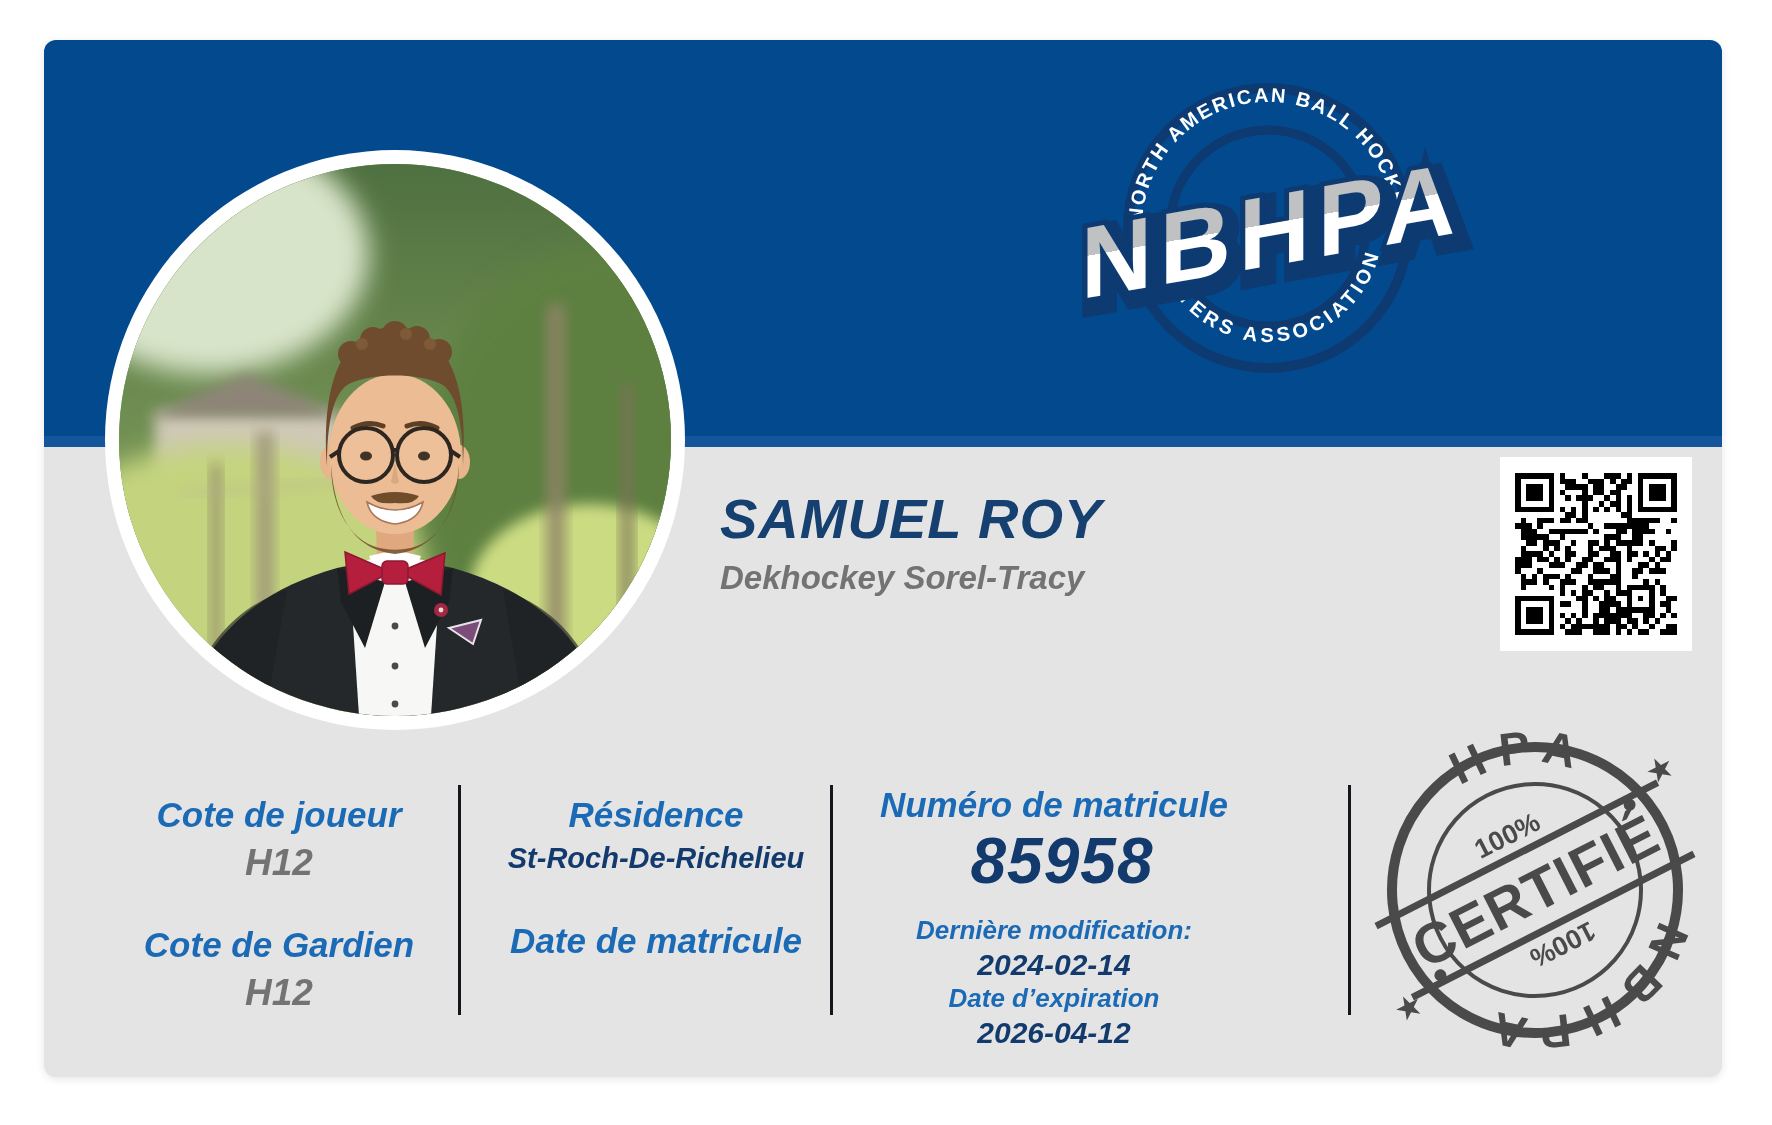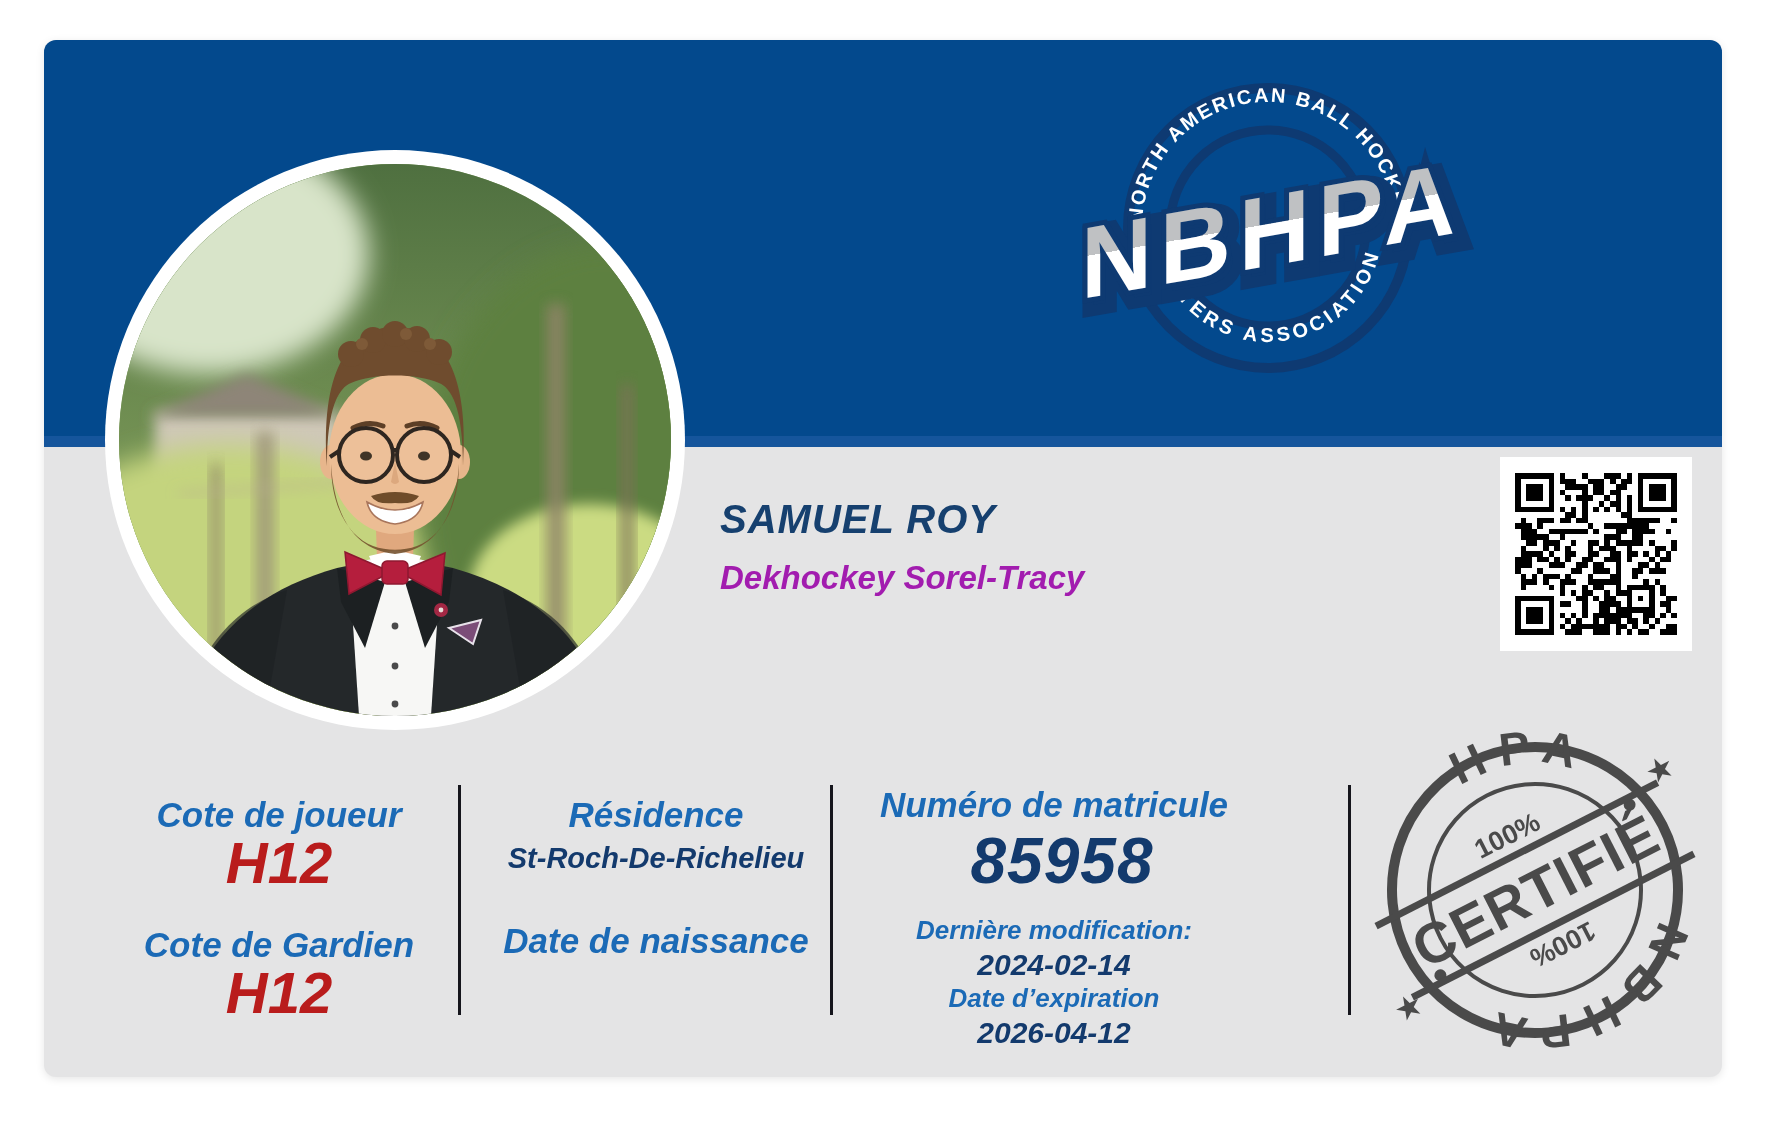--- a/index.html
+++ b/index.html
@@ -10,31 +10,31 @@
         box-shadow:0 2px 8px rgba(0,0,0,.10);}
   .band{position:absolute;left:0;top:0;width:100%;height:396px;background:#03498d;}
   .band-strip{position:absolute;left:0;top:396px;width:100%;height:11px;background:#15559c;}
   .photo-ring{position:absolute;left:61px;top:110px;width:580px;height:580px;
               border-radius:50%;background:#ffffff;}
   .photo{position:absolute;left:14px;top:14px;width:552px;height:552px;border-radius:50%;
          overflow:hidden;background:#7fa05a;}
   .photo svg{display:block;}
   .logo{position:absolute;left:994px;top:18px;width:460px;height:340px;}
   .name-block{position:absolute;left:676px;top:448px;width:760px;}
-  .player-name{font-size:40px;font-weight:bold;font-style:italic;color:#16406f;
+  .player-name{font-size:56px;font-weight:bold;font-style:italic;color:#16406f;
                letter-spacing:1px;line-height:62px;}
-  .player-team{font-size:33px;font-weight:bold;font-style:italic;color:#a21caf;
+  .player-team{font-size:33px;font-weight:bold;font-style:italic;color:#737373;
                line-height:44px;margin-top:6px;}
   .qr-panel{position:absolute;left:1456px;top:417px;width:192px;height:194px;background:#ffffff;
             display:flex;align-items:center;justify-content:center;}
   .qr-panel svg{width:162px;height:162px;}
   .divider{position:absolute;top:745px;width:3px;height:230px;background:#15151c;}
   .col{position:absolute;text-align:center;font-style:italic;font-weight:bold;}
   .col .label{font-size:35px;color:#1b6ab6;line-height:46px;}
-  .col .value{font-size:58px;color:#b91c1c;line-height:50px;text-align:center;}
+  .col .value{font-size:37px;color:#737373;line-height:50px;text-align:center;}
   .col .value-sm{font-size:29px;color:#133a6d;line-height:40px;}
   .col .label-sm{font-size:26px;color:#1b6ab6;line-height:33px;}
   .col .date-sm{font-size:30px;color:#133a6d;line-height:35px;}
   .col .big-num{font-size:64px;color:#133a6d;line-height:66px;letter-spacing:1px;padding-left:16px;}
   .spacer34{height:34px;} .spacer46{height:40px;} .spacer20{height:20px;}
   .col1{left:40px;width:390px;top:752px;}
   .col2{left:394px;width:436px;top:752px;}
   .col3{left:790px;width:440px;top:742px;}
   .stamp{position:absolute;left:1321px;top:680px;width:340px;height:340px;opacity:.84;}
   text{font-family:"Liberation Sans",sans-serif;}
@@ -599,21 +599,21 @@
     <div class="value">H12</div>
     <div class="spacer34"></div>
     <div class="label">Cote de Gardien</div>
     <div class="value">H12</div>
   </div>
 
   <div class="col col2">
     <div class="label">Résidence</div>
     <div class="value-sm">St-Roch-De-Richelieu</div>
     <div class="spacer46"></div>
-    <div class="label">Date de naissance</div>
+    <div class="label">Date de matricule</div>
   </div>
 
   <div class="col col3">
     <div class="label">Numéro de matricule</div>
     <div class="big-num">85958</div>
     <div class="spacer20"></div>
     <div class="label-sm">Dernière modification:</div>
     <div class="date-sm">2024-02-14</div>
     <div class="label-sm">Date d’expiration</div>
     <div class="date-sm">2026-04-12</div>

